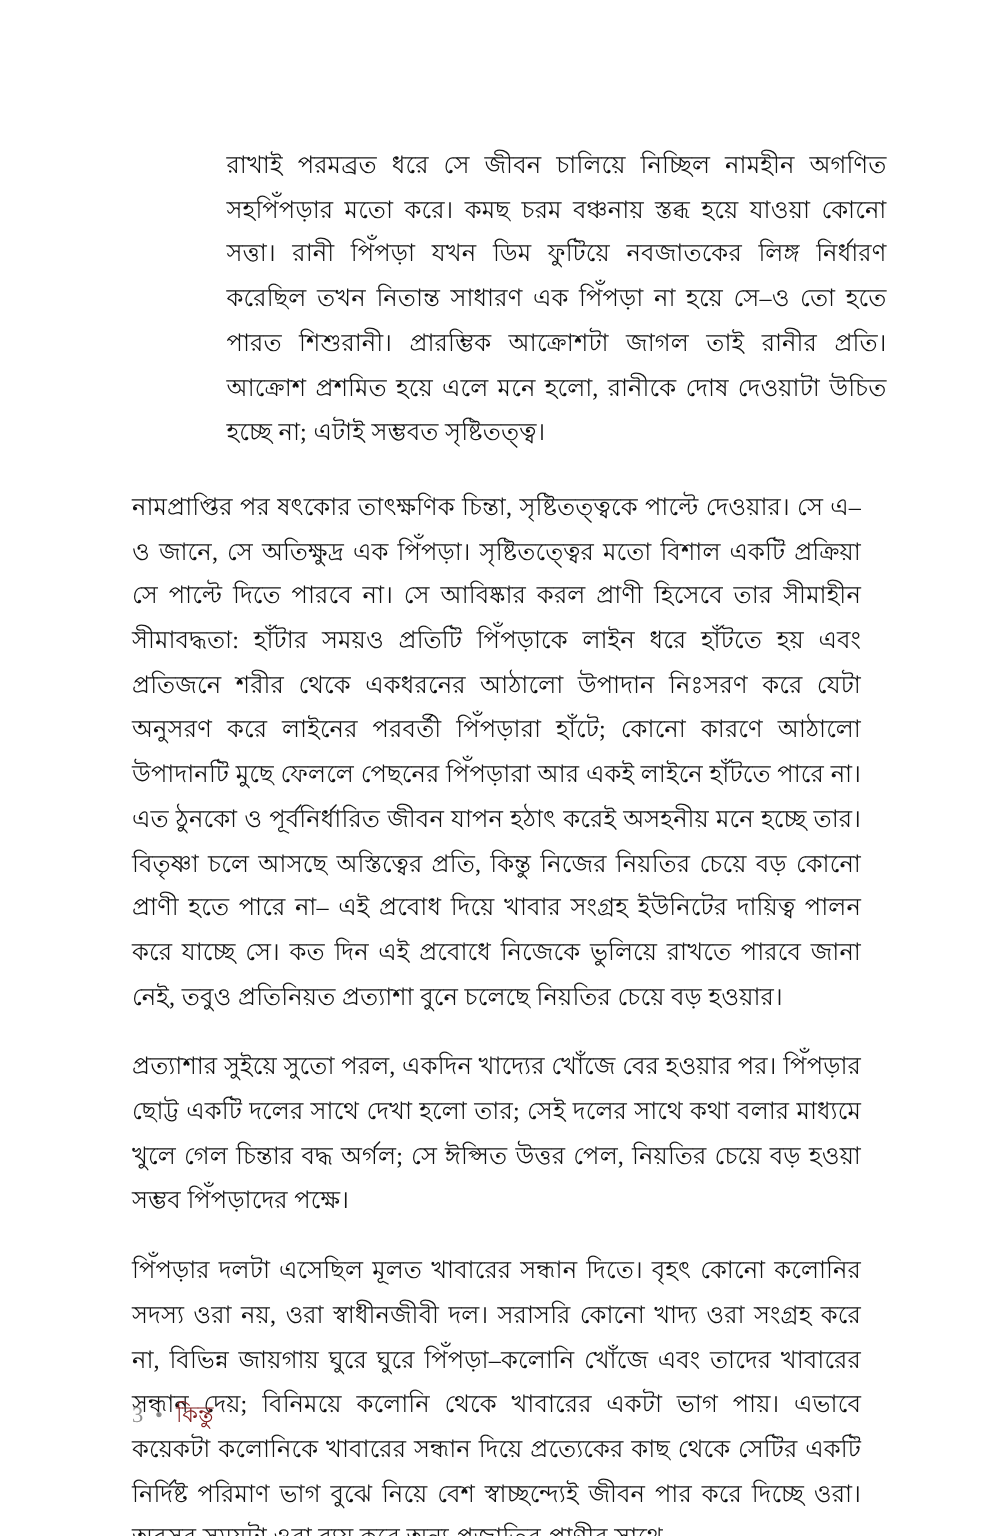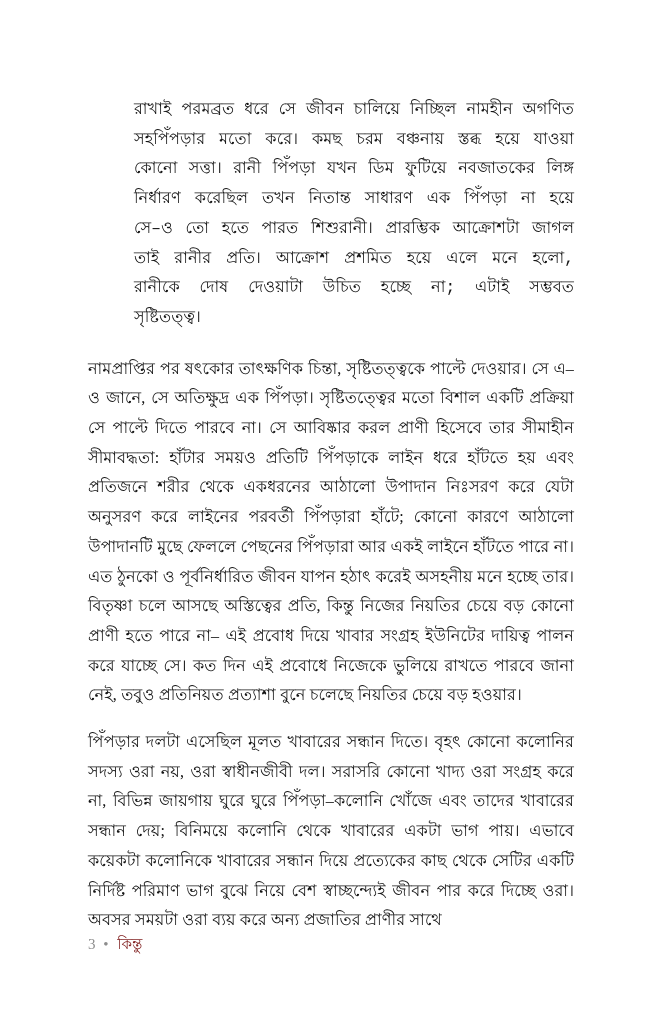--- a/index.html
+++ b/index.html
@@ -34,24 +34,23 @@
     text-justify: inter-word;
     color: #141414;
     letter-spacing: 0.1px;
     word-spacing: 0.2px;
   }
   .para:last-of-type {
     margin-bottom: 0;
   }
   
   .para.quote {
-    margin-left: 46px;
+    margin-left: 63px;
     width: 440px;
     margin-bottom: 20px;
-    font-family: Liberation Mono, monospace;
   }
   #footer {
     position: absolute;
     left: 88px;
     top: 934px;
     font-size: 15px;
     line-height: 20px;
     color: #8d8d8d;
     white-space: nowrap;
   }
@@ -68,20 +67,21 @@
   }
 </style>
 </head>
 <body>
 
 <div id="page">
 
   <div id="text-column">
     <p class="para quote">রাখাই পরমব্রত ধরে সে জীবন চালিয়ে নিচ্ছিল নামহীন অগণিত সহপিঁপড়ার মতো করে। কমছ চরম বঞ্চনায় স্তব্ধ হয়ে যাওয়া কোনো সত্তা। রানী পিঁপড়া যখন ডিম ফুটিয়ে নবজাতকের লিঙ্গ নির্ধারণ করেছিল তখন নিতান্ত সাধারণ এক পিঁপড়া না হয়ে সে–ও তো হতে পারত শিশুরানী। প্রারম্ভিক আক্রোশটা জাগল তাই রানীর প্রতি। আক্রোশ প্রশমিত হয়ে এলে মনে হলো, রানীকে দোষ দেওয়াটা উচিত হচ্ছে না; এটাই সম্ভবত সৃষ্টিতত্ত্ব।</p>
     <p class="para">নামপ্রাপ্তির পর ষৎকোর তাৎক্ষণিক চিন্তা, সৃষ্টিতত্ত্বকে পাল্টে দেওয়ার। সে এ–ও জানে, সে অতিক্ষুদ্র এক পিঁপড়া। সৃষ্টিতত্ত্বের মতো বিশাল একটি প্রক্রিয়া সে পাল্টে দিতে পারবে না। সে আবিষ্কার করল প্রাণী হিসেবে তার সীমাহীন সীমাবদ্ধতা: হাঁটার সময়ও প্রতিটি পিঁপড়াকে লাইন ধরে হাঁটতে হয় এবং প্রতিজনে শরীর থেকে একধরনের আঠালো উপাদান নিঃসরণ করে যেটা অনুসরণ করে লাইনের পরবর্তী পিঁপড়ারা হাঁটে; কোনো কারণে আঠালো উপাদানটি মুছে ফেললে পেছনের পিঁপড়ারা আর একই লাইনে হাঁটতে পারে না। এত ঠুনকো ও পূর্বনির্ধারিত জীবন যাপন হঠাৎ করেই অসহনীয় মনে হচ্ছে তার। বিতৃষ্ণা চলে আসছে অস্তিত্বের প্রতি, কিন্তু নিজের নিয়তির চেয়ে বড় কোনো প্রাণী হতে পারে না– এই প্রবোধ দিয়ে খাবার সংগ্রহ ইউনিটের দায়িত্ব পালন করে যাচ্ছে সে। কত দিন এই প্রবোধে নিজেকে ভুলিয়ে রাখতে পারবে জানা নেই, তবুও প্রতিনিয়ত প্রত্যাশা বুনে চলেছে নিয়তির চেয়ে বড় হওয়ার।</p>
+    <p class="para">প্রত্যাশার সুইয়ে সুতো পরল, একদিন খাদ্যের খোঁজে বের হওয়ার পর। পিঁপড়ার ছোট্ট একটি দলের সাথে দেখা হলো তার; সেই দলের সাথে কথা বলার মাধ্যমে খুলে গেল চিন্তার বদ্ধ অর্গল; সে ঈপ্সিত উত্তর পেল, নিয়তির চেয়ে বড় হওয়া সম্ভব পিঁপড়াদের পক্ষে।</p>
     <p class="para">পিঁপড়ার দলটা এসেছিল মূলত খাবারের সন্ধান দিতে। বৃহৎ কোনো কলোনির সদস্য ওরা নয়, ওরা স্বাধীনজীবী দল। সরাসরি কোনো খাদ্য ওরা সংগ্রহ করে না, বিভিন্ন জায়গায় ঘুরে ঘুরে পিঁপড়া–কলোনি খোঁজে এবং তাদের খাবারের সন্ধান দেয়; বিনিময়ে কলোনি থেকে খাবারের একটা ভাগ পায়। এভাবে কয়েকটা কলোনিকে খাবারের সন্ধান দিয়ে প্রত্যেকের কাছ থেকে সেটির একটি নির্দিষ্ট পরিমাণ ভাগ বুঝে নিয়ে বেশ স্বাচ্ছন্দ্যেই জীবন পার করে দিচ্ছে ওরা। অবসর সময়টা ওরা ব্যয় করে অন্য প্রজাতির প্রাণীর সাথে</p>
   </div>
 
   <div id="footer">
     <span class="folio-num">3</span>
     <span class="folio-sep">•</span>
     <span class="folio-title">কিন্তু</span>
   </div>
 
 </div>

